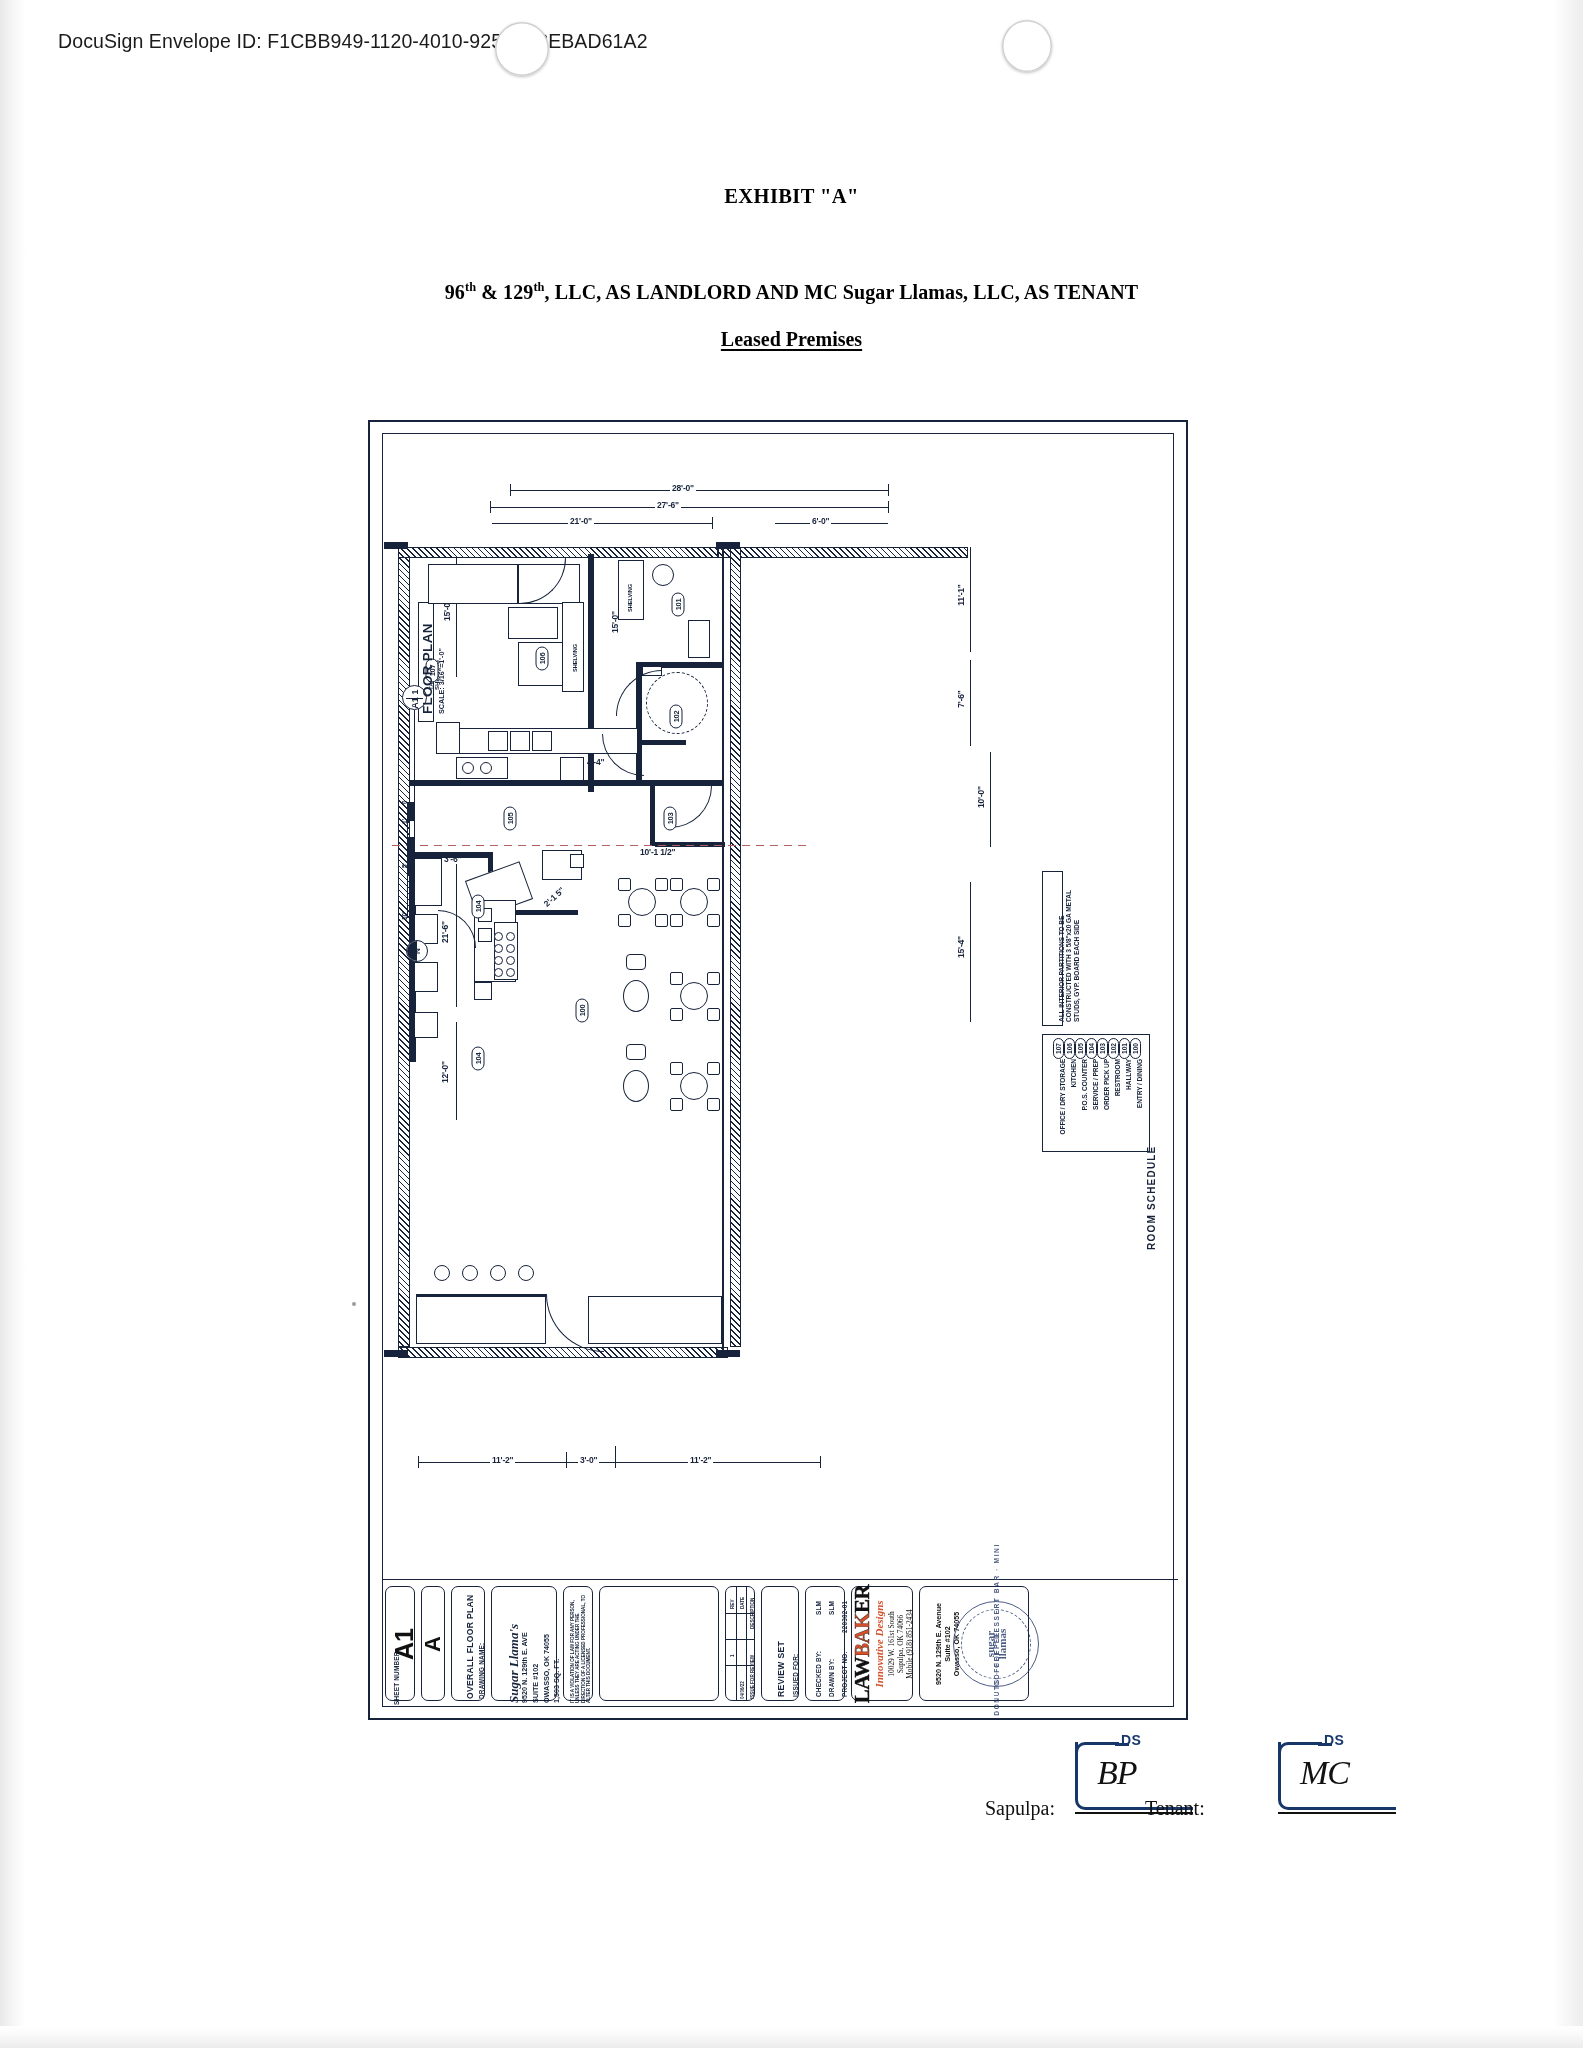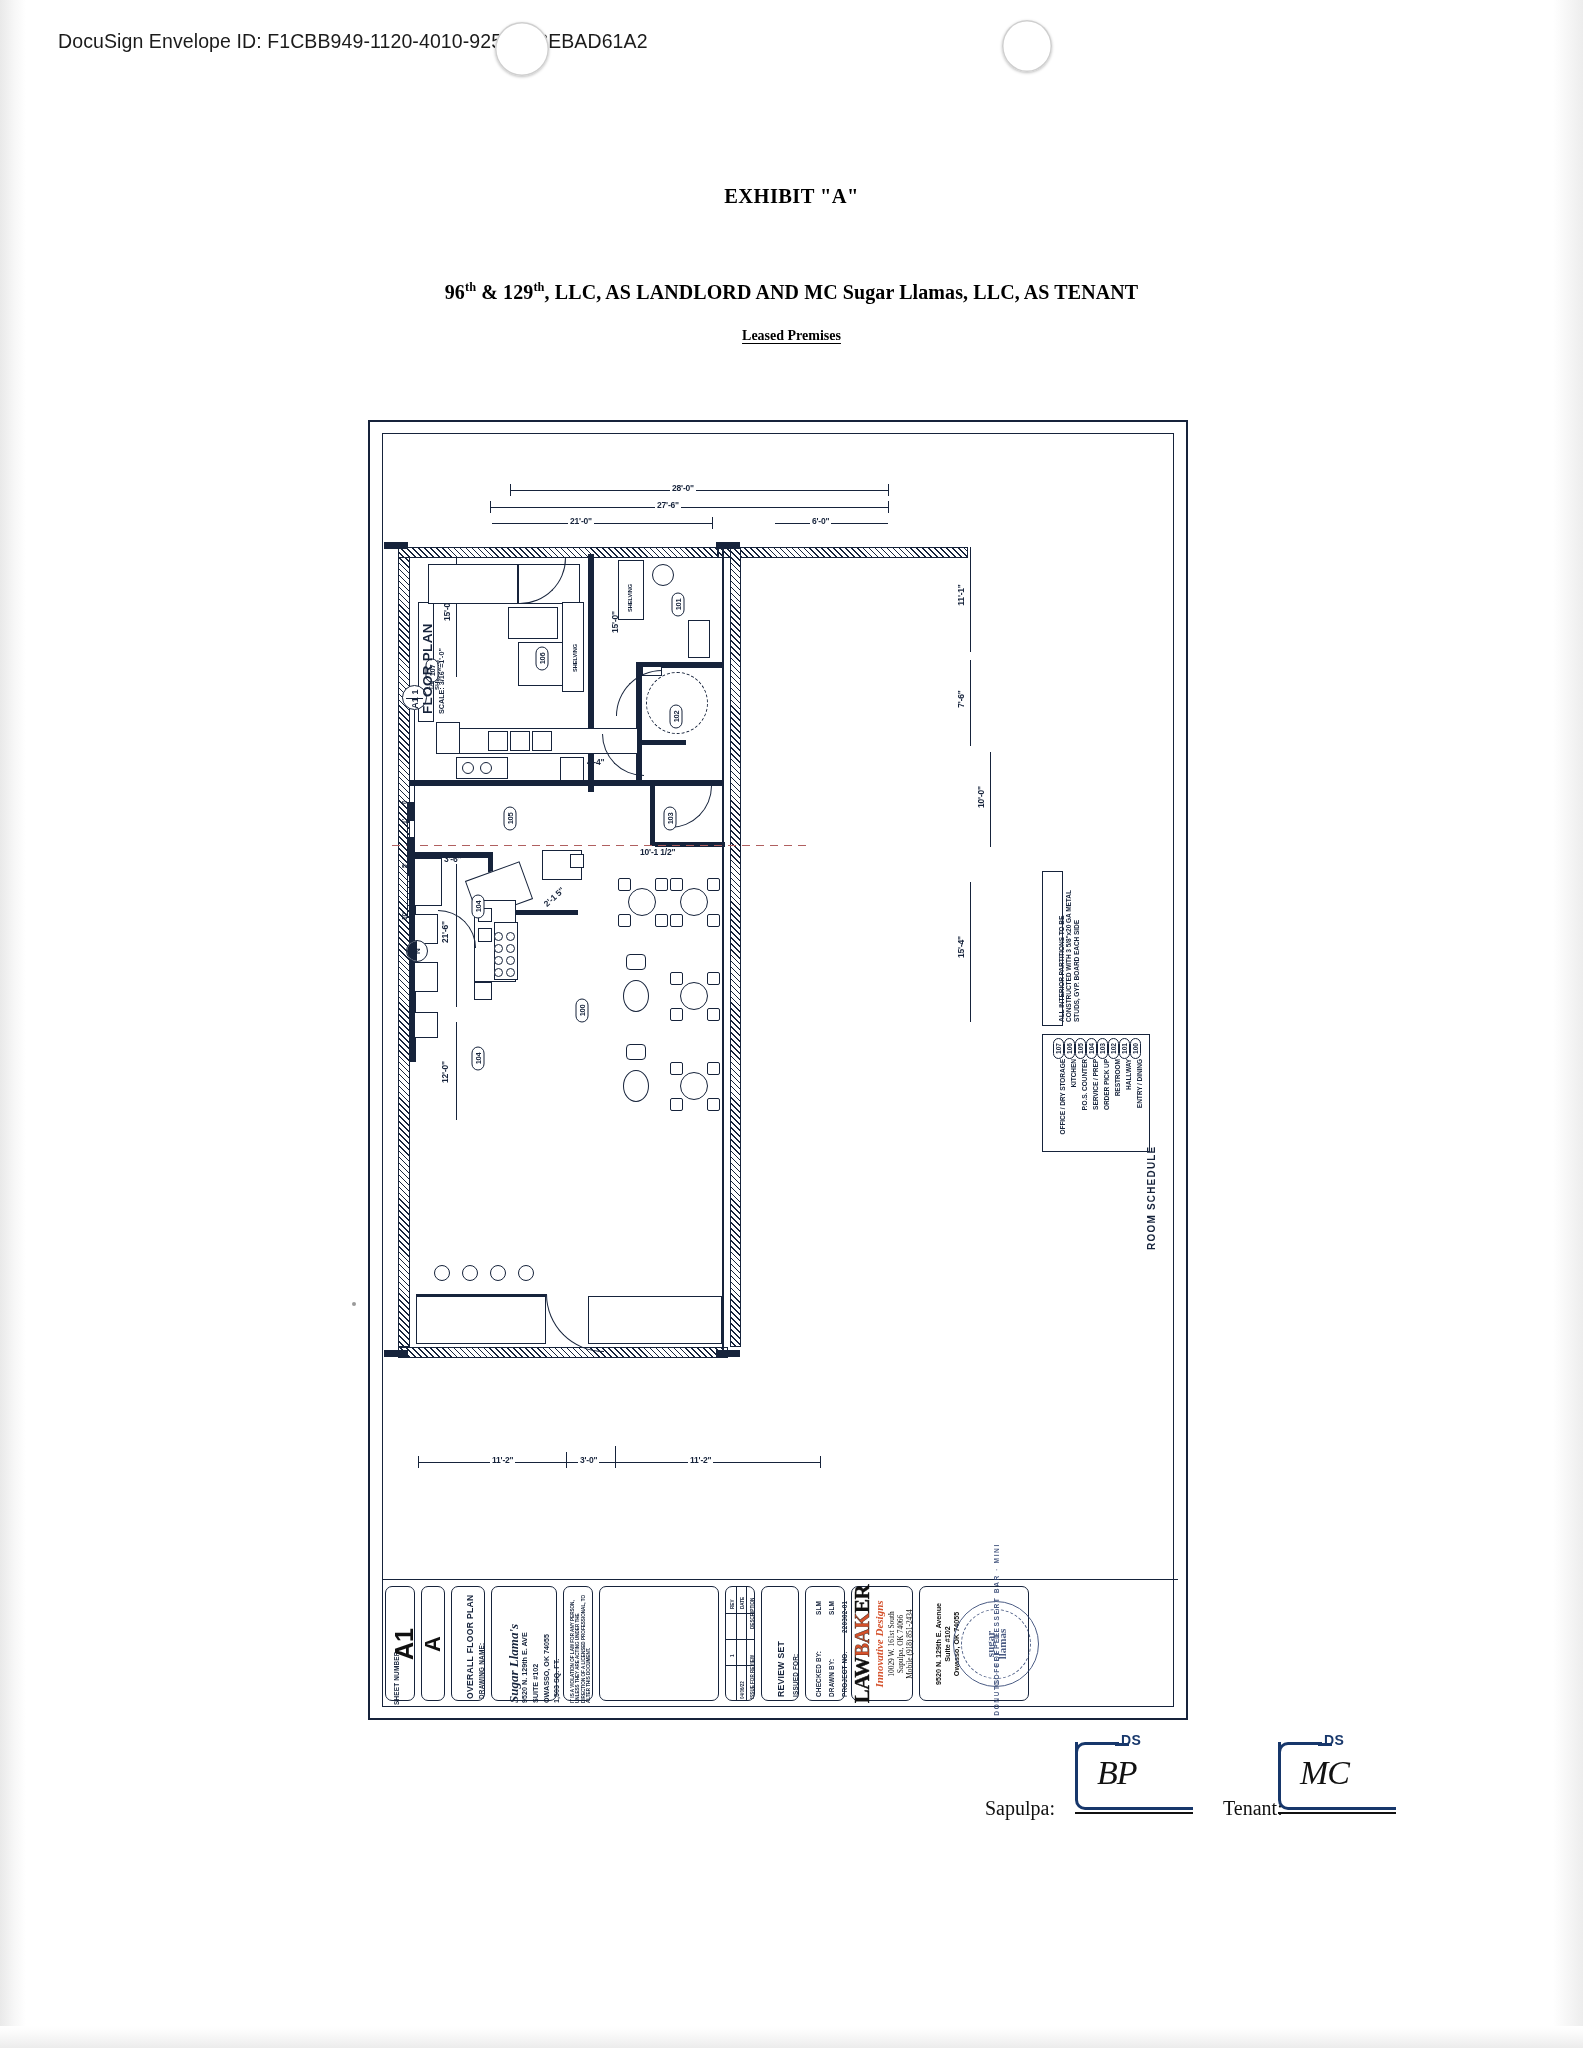--- a/index.html
+++ b/index.html
@@ -58,21 +58,21 @@
   .heading {
     position: absolute;
     width: 100%;
     text-align: center;
     font-weight: bold;
     color: #000;
   }
   #h-exhibit   { top: 185px; font-size: 20.5px; letter-spacing: .4px; }
   #h-lease     { top: 232px; font-size: 20.5px; letter-spacing: .2px; }
   #h-parties   { top: 280px; font-size: 20px;  letter-spacing: .1px; }
-  #h-premises  { top: 328px; font-size: 14px; }
+  #h-premises  { top: 328px; font-size: 20px; }
   #h-premises span { text-decoration: underline; text-underline-offset: 3px; }
   sup { font-size: .62em; vertical-align: super; }
 
   
   #sheet {
     position: absolute;
     left: 368px; top: 420px;
     width: 820px; height: 1300px;
     border: 2px solid #16233b;
     background: #fff;
@@ -823,21 +823,21 @@
       <div class="top-arc"></div>
       <div class="ds-line"></div>
       <div class="ds-text">DS</div>
       <div class="frame"></div>
       <div class="initials">BP</div>
     </div>
     <div class="sig-rule" style="left:1075px; top:1812px; width:118px;"></div>
   </div>
 
   <div class="sig-block">
-    <div class="sig-label" style="left:1223px; top:1797px;">Tenant:</div>
+    <div class="sig-label" style="left:1145px; top:1797px;">Tenant:</div>
     <div class="ds-tag" style="left:1278px; top:1732px;">
       <div class="top-arc"></div>
       <div class="ds-line"></div>
       <div class="ds-text">DS</div>
       <div class="frame"></div>
       <div class="initials">MC</div>
     </div>
     <div class="sig-rule" style="left:1278px; top:1812px; width:118px;"></div>
   </div>
 

